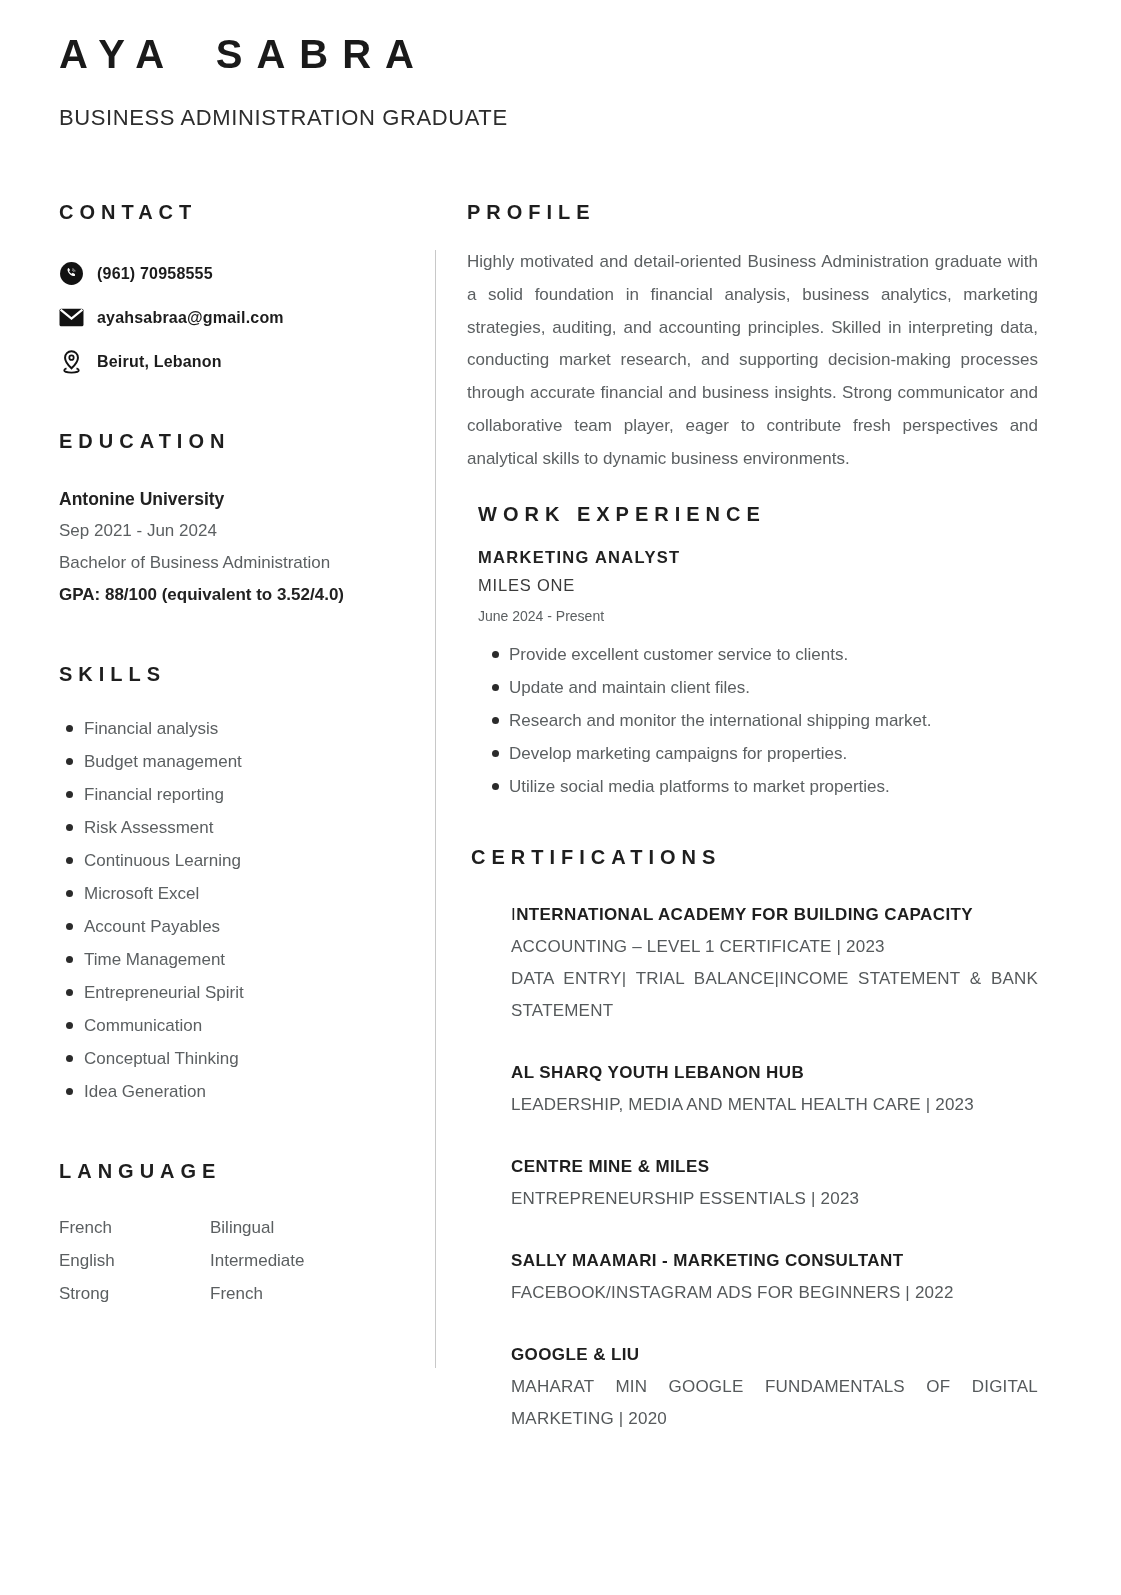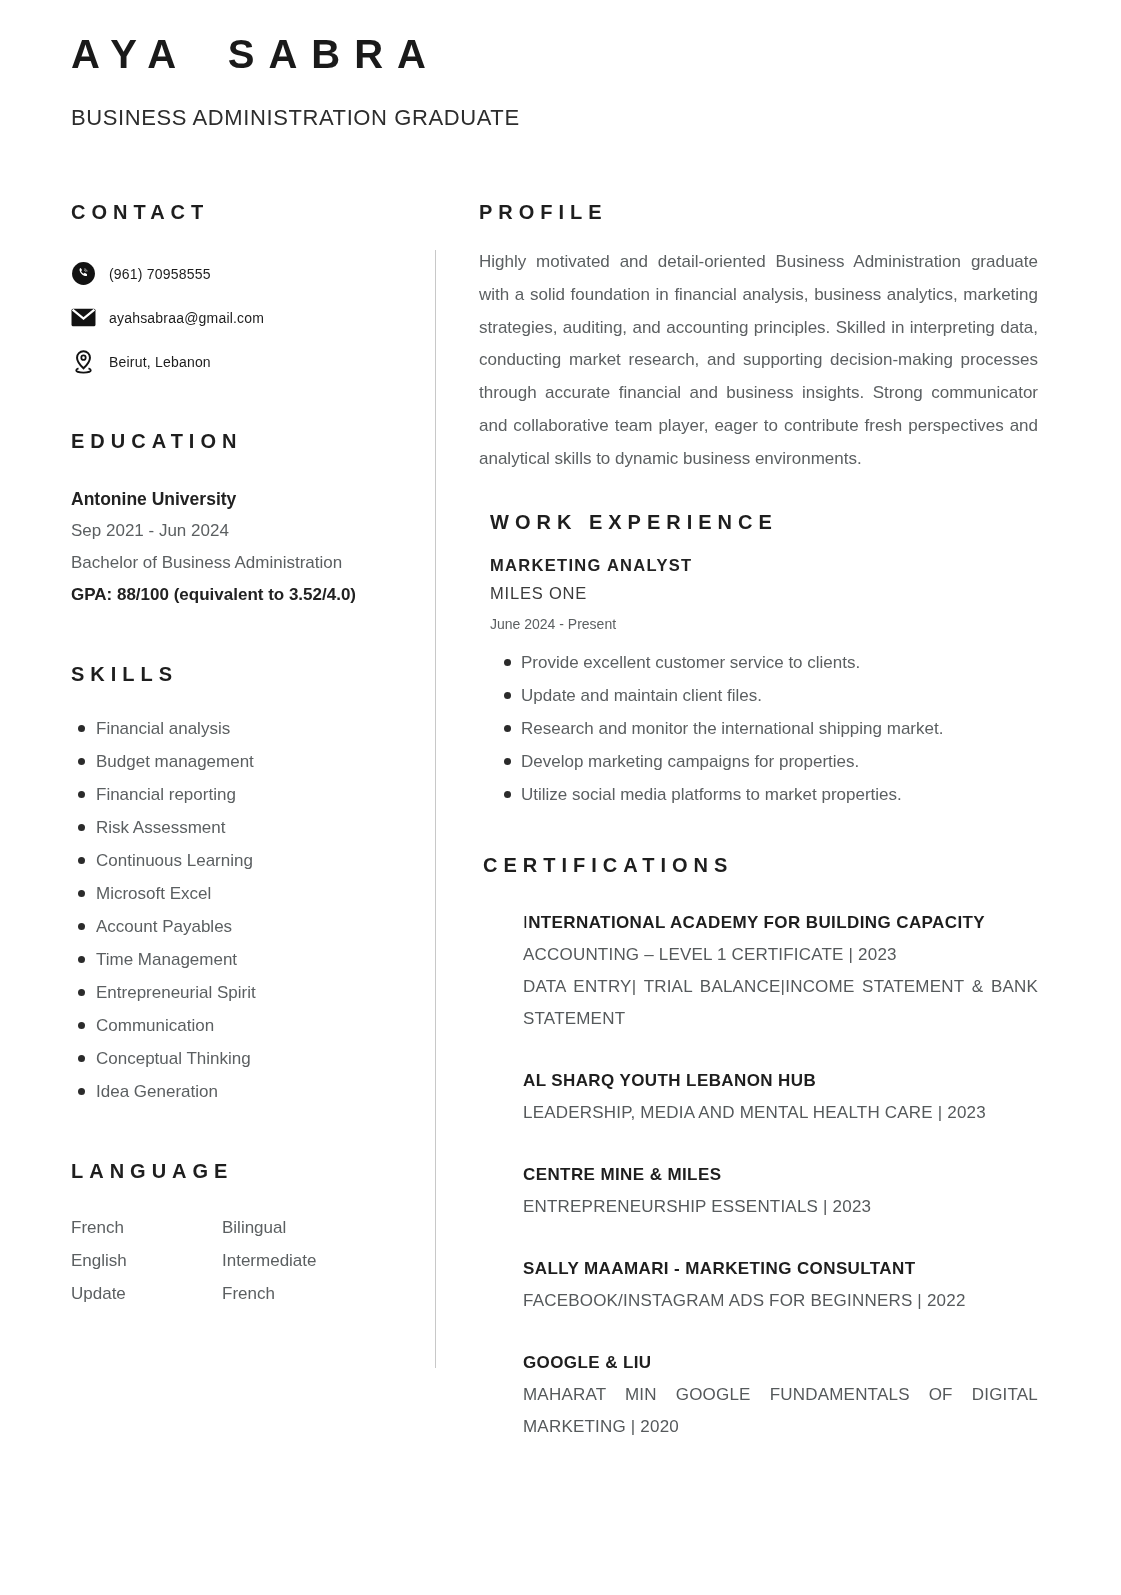--- a/index.html
+++ b/index.html
@@ -5,21 +5,21 @@
   * { margin: 0; padding: 0; box-sizing: border-box; }
   html, body { background: #ffffff; }
   body {
     width: 1121px;
     height: 1595px;
     position: relative;
     font-family: "Liberation Sans", sans-serif;
     color: #1f1f1f;
     overflow: hidden;
   }
-  .page { position: relative; width: 100%; height: 100%; padding-left: 12px; }
+  .page { position: relative; width: 100%; height: 100%; }
 
   
   .header { padding: 30px 83px 0 59px; }
   .name {
     font-size: 40px;
     font-weight: 700;
     letter-spacing: 14px;
     word-spacing: 14px;
     color: #1a1a1a;
     line-height: 1.2;
@@ -56,21 +56,21 @@
     font-weight: 700;
     letter-spacing: 6px;
     color: #1e1e1e;
   }
 
   
   .contact-list { margin-top: 37px; display: flex; flex-direction: column; gap: 19px; }
   .contact-row { display: flex; align-items: center; }
   .contact-icon { width: 25px; height: 25px; flex: 0 0 25px; display: flex; align-items: center; justify-content: center; }
   .contact-icon svg { display: block; }
-  .contact-text { margin-left: 13px; font-size: 14px; font-weight: 400; color: #1c1c1c; letter-spacing: 0.2px; }
+  .contact-text { margin-left: 13px; font-size: 16px; font-weight: 700; color: #1c1c1c; letter-spacing: 0.2px; }
 
   
   .edu-block { margin-top: 56px; }
   .edu-lines { margin-top: 30px; }
   .edu-school { font-size: 17.5px; font-weight: 700; color: #222; line-height: 32px; }
   .edu-line   { font-size: 17px; color: #5b5f61; line-height: 32px; }
   .edu-gpa    { font-size: 17px; font-weight: 700; color: #222; line-height: 32px; }
 
   
   .skills-block { margin-top: 52px; }
@@ -102,21 +102,21 @@
   
   .profile-text {
     margin-top: 22px;
     font-size: 17px;
     color: #5b5f61;
     line-height: 32.8px;
     text-align: justify;
   }
 
   
-  .work-block { margin-top: 35px; padding-left: 11px; }
+  .work-block { margin-top: 27px; padding-left: 11px; }
   .job-title   { margin-top: 22px; font-size: 16.5px; font-weight: 700; letter-spacing: 1.3px; color: #222; }
   .job-company { margin-top: 9px;  font-size: 16.5px; color: #3a3a3a; letter-spacing: 0.8px; }
   .job-dates   { margin-top: 13px; font-size: 14px;   color: #5b5f61; }
   .job-bullets { margin-top: 14px; }
   .job-bullets li { padding-left: 31px; }
   .job-bullets li::before { left: 14px; }
 
   
   .cert-block { margin-top: 43px; }
   .cert-block .sec-heading { padding-left: 4px; }
@@ -227,21 +227,21 @@
         <div class="lang-table">
           <div class="lang-row">
             <span class="lang-name">French</span>
             <span class="lang-level">Bilingual</span>
           </div>
           <div class="lang-row">
             <span class="lang-name">English</span>
             <span class="lang-level">Intermediate</span>
           </div>
           <div class="lang-row">
-            <span class="lang-name">Update</span>
+            <span class="lang-name">Strong</span>
             <span class="lang-level">French</span>
           </div>
         </div>
       </div>
 
     </div>
 
     <div class="col-right">
 
       <div class="profile-block">

